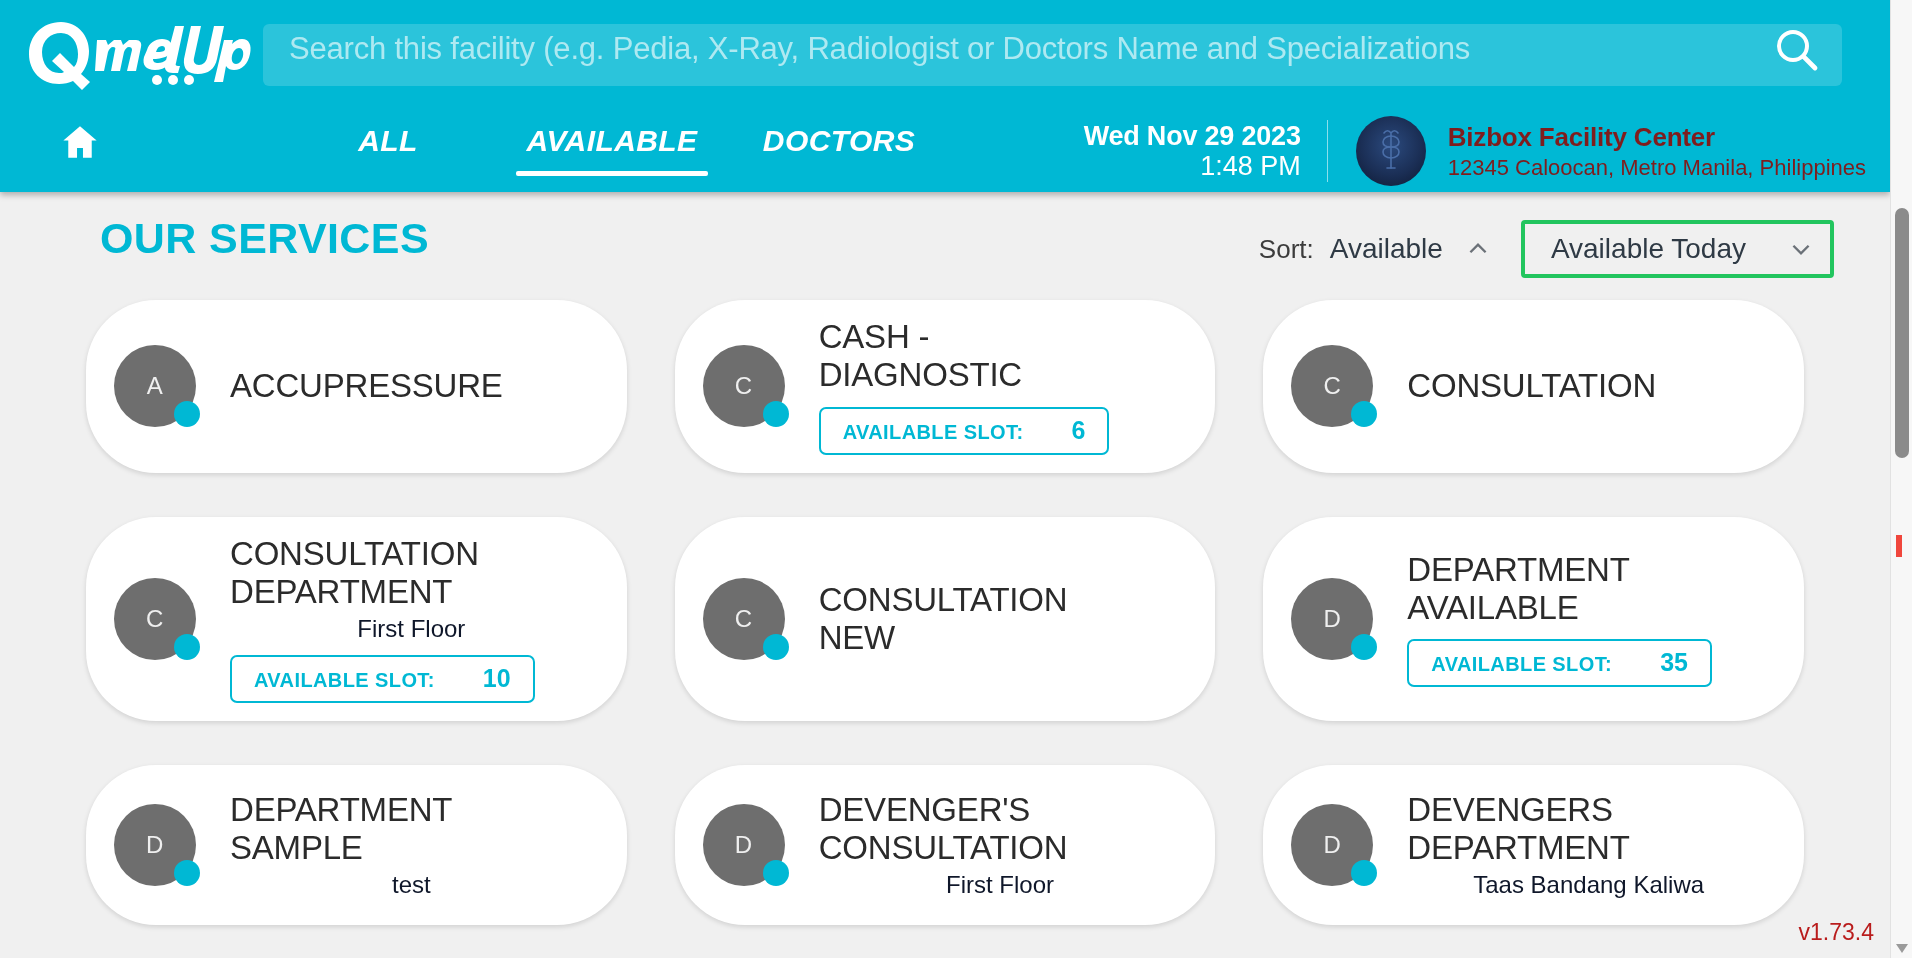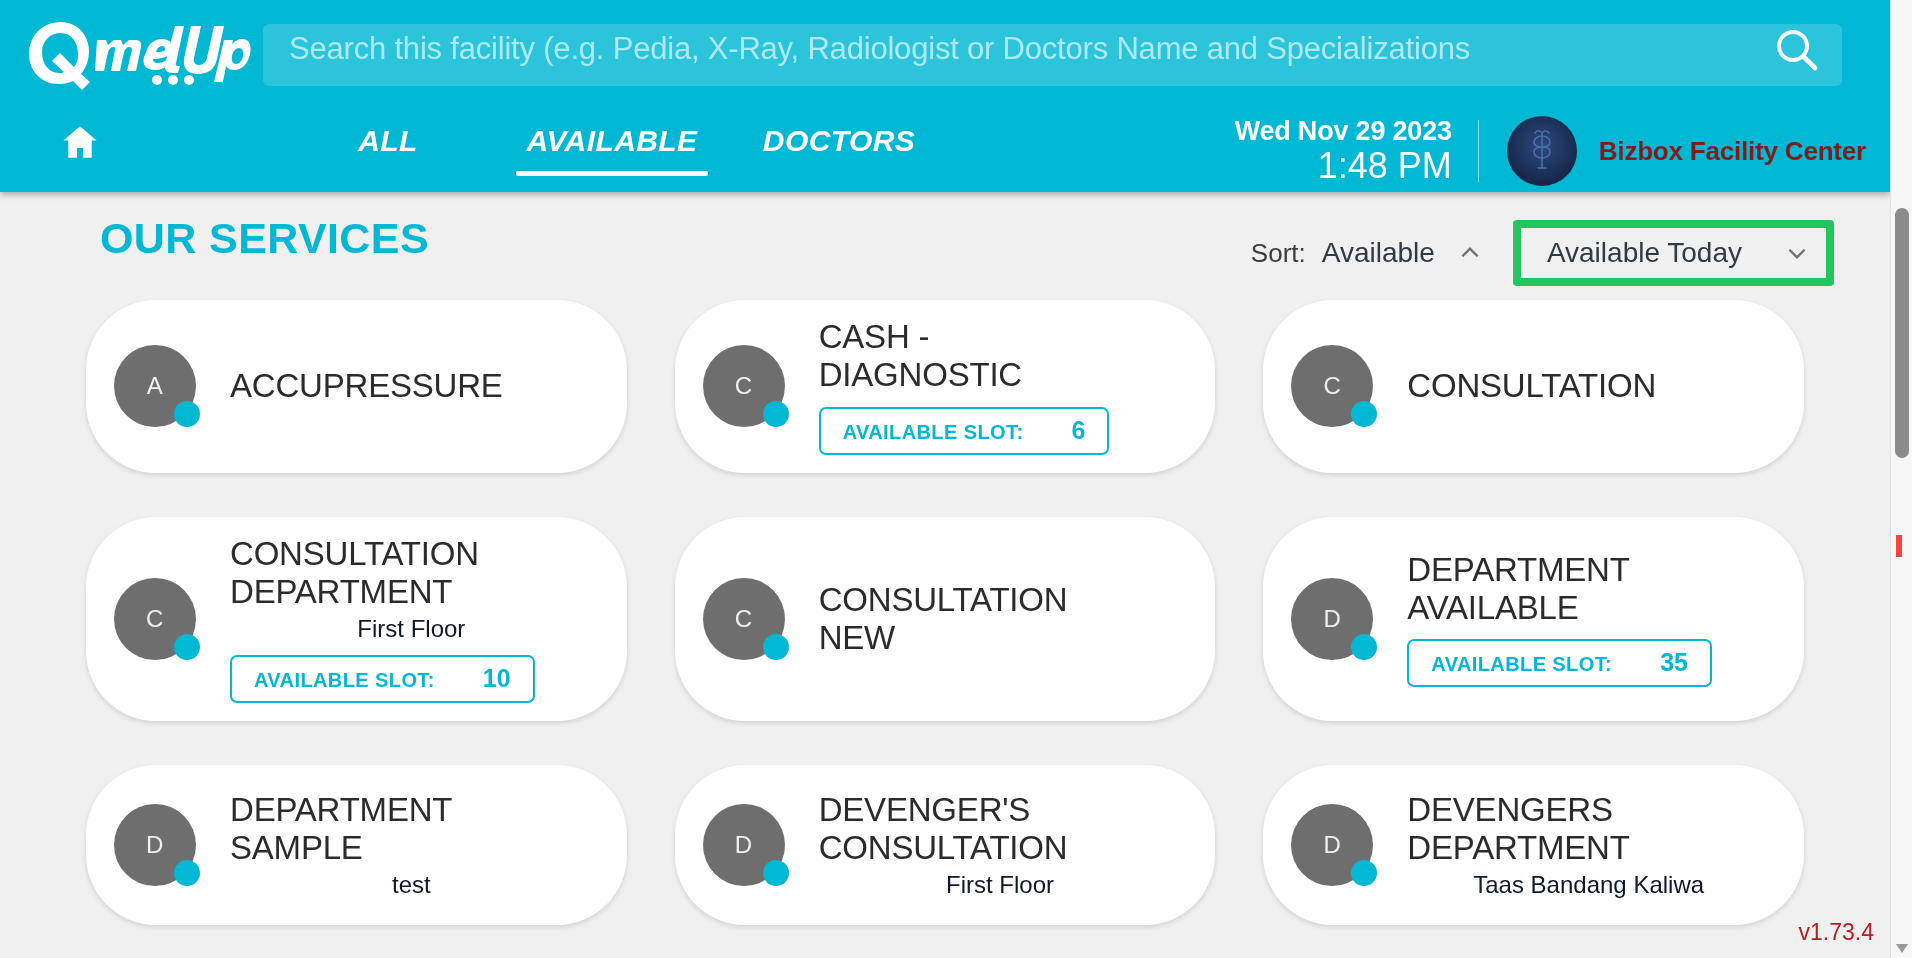--- a/index.html
+++ b/index.html
@@ -89,21 +89,21 @@
     position: absolute; right: 24px; top: 0;
     height: 82px;
     display: flex; align-items: center;
   }
   .datetime {
     text-align: right; color: #ffffff;
     line-height: 1.12;
     padding-right: 26px;
   }
   .datetime .d1 { font-size: 27px; font-weight: bold; letter-spacing: -0.2px;}
-  .datetime .d2 { font-size: 36px; font-weight: normal; }
+  .datetime .d2 { font-size: 27px; font-weight: normal; }
   .hdr-divider { width: 1px; height: 62px; background: rgba(255,255,255,0.55); }
   .facility {
     display: flex; align-items: center;
     padding-left: 28px;
   }
   .avatar-fac {
     width: 70px; height: 70px; border-radius: 50%;
     background: radial-gradient(circle at 50% 42%, #2b4a7e 0%, #1b2f56 55%, #0d1830 100%);
     display: flex; align-items: center; justify-content: center;
     flex: 0 0 auto;
@@ -135,21 +135,21 @@
     position: absolute; right: 56px; top: 28px;
     display: flex; align-items: center;
   }
   .sort-label { font-size: 26px; color: #3c3c3c; margin-right: 16px; }
   .sort-value { font-size: 28px; color: #2f3a45; }
   .chev { width: 26px; height: 26px; margin-left: 22px; }
   .chev path { fill: none; stroke: #6b7178; stroke-width: 2.2; }
 
   .dd-box {
     margin-left: 30px;
-    border: 8px solid #22c55e;
+    border: 4px solid #22c55e;
     border-radius: 4px;
     padding: 9px 16px 9px 26px;
     display: flex; align-items: center;
     background: #f0f0f0;
   }
   .dd-text { font-size: 28px; color: #2f3a45; }
   .dd-chev { width: 26px; height: 26px; margin-left: 42px; }
   .dd-chev path { fill: none; stroke: #6b7178; stroke-width: 2.2; }
 
   
@@ -307,20 +307,21 @@
                 <line x1="13" y1="6" x2="13" y2="40"></line>
                 <path d="M13 8c-5 0-8 3-8 6s3 5 8 5 8 2 8 5-3 6-8 6"></path>
                 <path d="M13 8c5 0 8 3 8 6s-3 5-8 5-8 2-8 5 3 6 8 6"></path>
                 <path d="M6 5c2-3 5-3 7 0 2-3 5-3 7 0"></path>
                 <line x1="9" y1="40" x2="17" y2="40"></line>
               </g>
             </svg>
           </div>
           <div class="facility-text">
             <div class="f1">Bizbox Facility Center</div>
+            <div class="f2">12345 Caloocan, Metro Manila, Philippines</div>
           </div>
         </div>
       </div>
     </div>
   </div>
 
   <div class="content">
 
     <div class="toolbar">
       <div class="page-title">OUR SERVICES</div>

